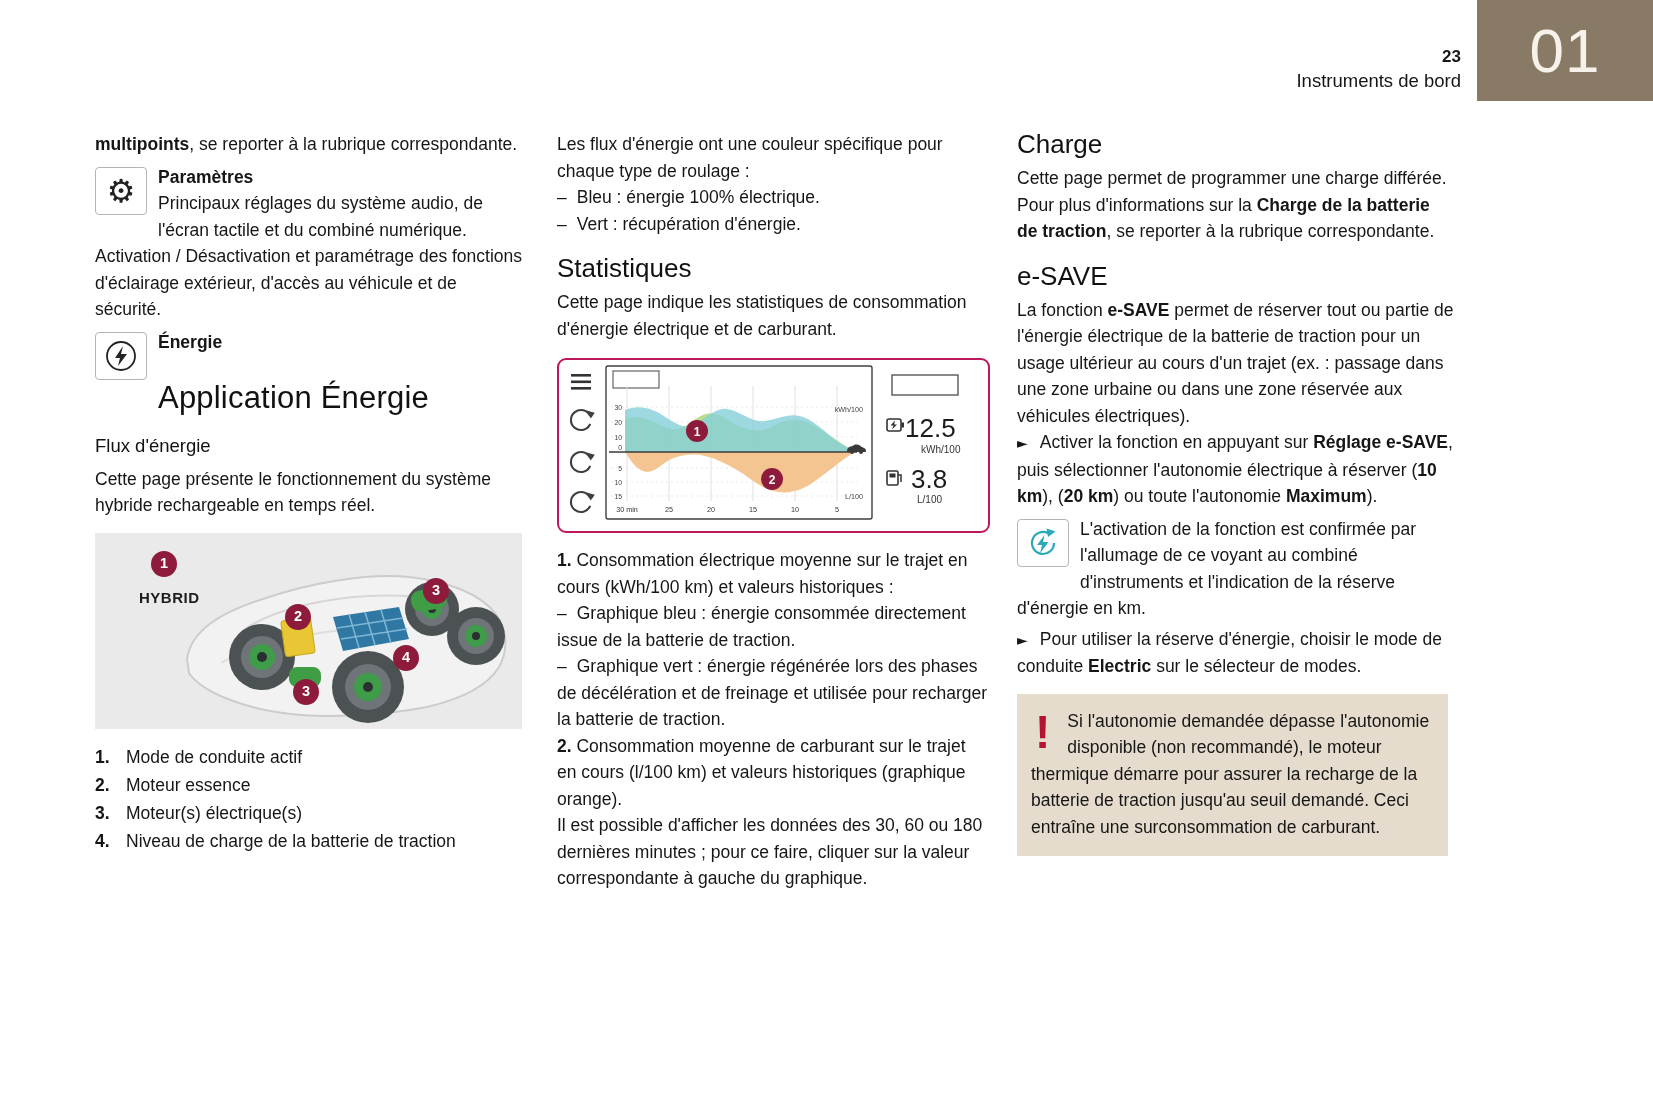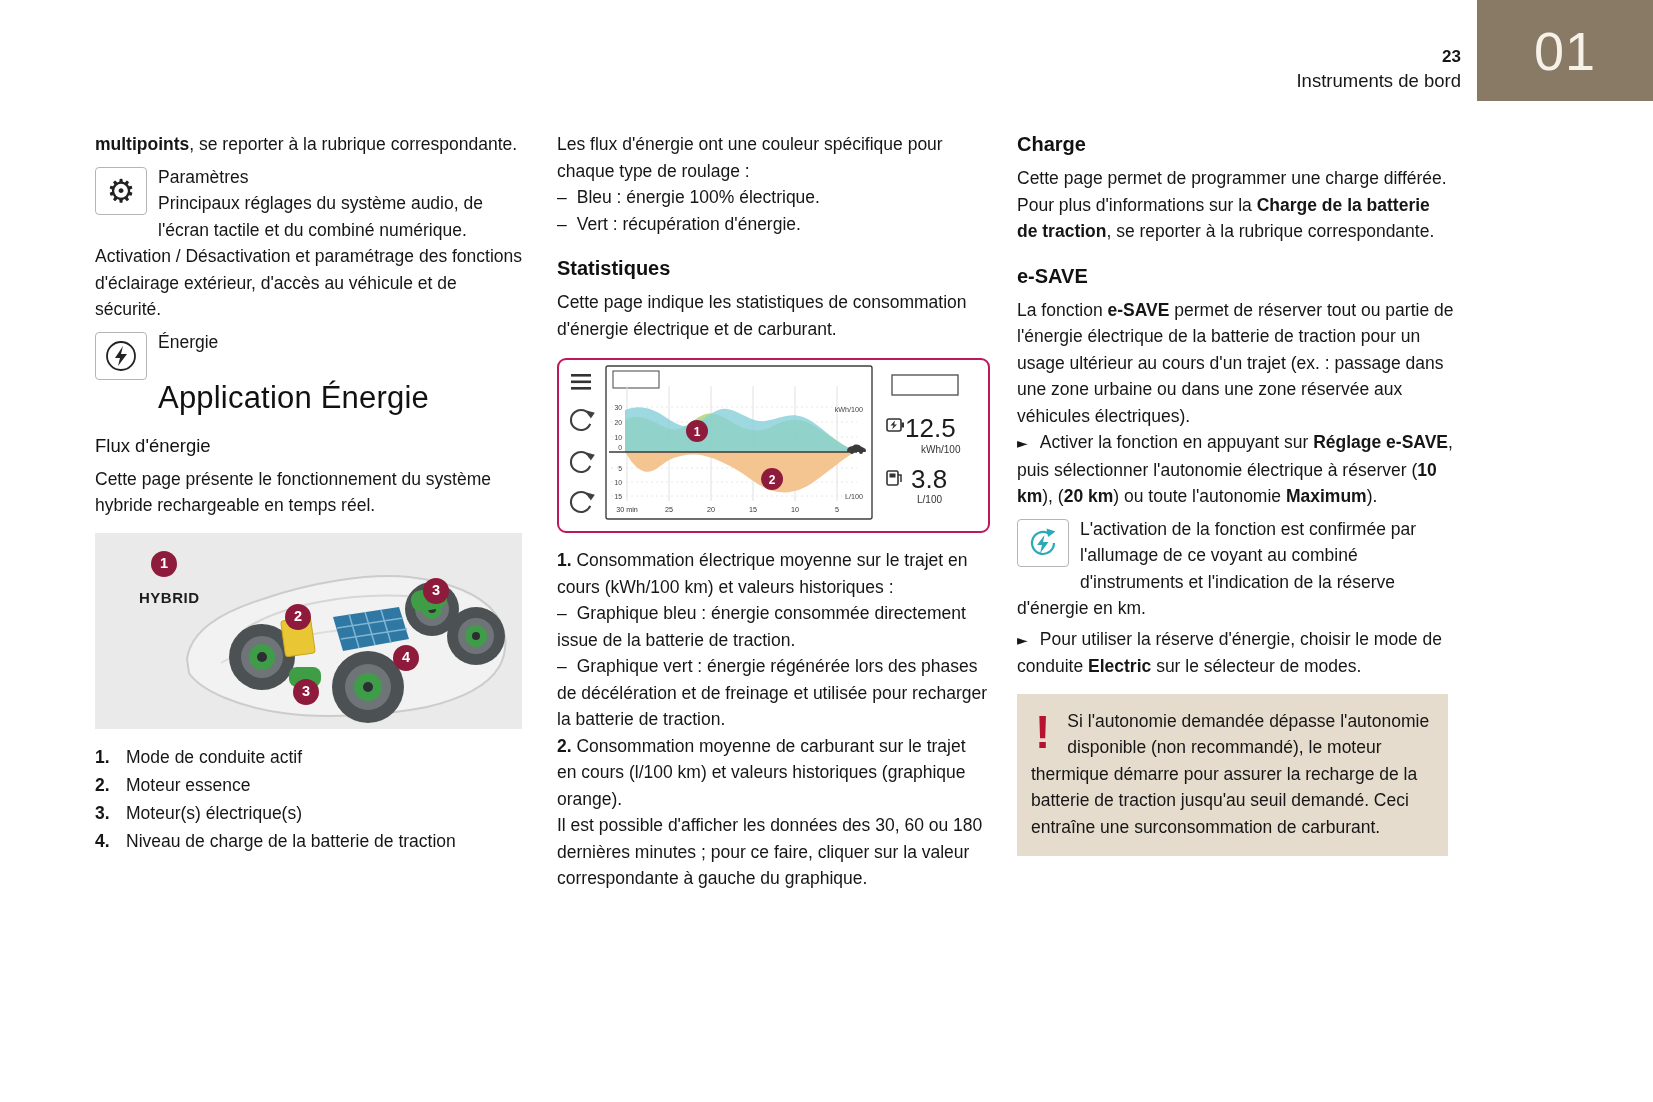--- a/index.html
+++ b/index.html
@@ -3,40 +3,40 @@
 <meta charset="utf-8">
 <style>
   html,body{margin:0;padding:0}
   body{background:#fff;font-family:"Liberation Sans","DejaVu Sans",sans-serif;color:#161616}
   .page{position:relative;width:1653px;height:1102px;background:#fff;overflow:hidden}
 
   
   .hdr-pageno{position:absolute;top:47px;right:192px;font-size:17px;font-weight:700}
   .hdr-section{position:absolute;top:70px;right:192px;font-size:18.5px}
   .chapter-box{position:absolute;top:0;right:0;width:176px;height:101px;background:#897a65;color:#f6f2ea;
-    display:flex;align-items:center;justify-content:center;font-size:54px;font-weight:300;letter-spacing:1px}
+    display:flex;align-items:center;justify-content:center;font-size:62px;font-weight:300;letter-spacing:1px}
 
   
   .col{position:absolute;top:131px;font-size:17.5px;line-height:26.5px}
   .col1{left:95px;width:432px}
   .col2{left:557px;width:432px}
   .col3{left:1017px;width:437px}
   b{font-weight:700}
   .para{margin:0}
   .h-main{font-size:31px;font-weight:400;line-height:38px;margin:24px 12px 14px;letter-spacing:.2px;color:#111}
-  .h-sec{font-size:20px;font-weight:700;line-height:26px;margin:18px 0 8px;color:#111}
+  .h-sec{font-size:26px;font-weight:400;line-height:26px;margin:18px 0 8px;color:#111}
   .h-sec.first{margin-top:0}
   .h-sub{font-size:18.5px;font-weight:400;margin:16px 0 6px;color:#111}
 
   
   .iblock{clear:left;margin:6px 0 4px}
   .icon-box{float:left;width:50px;height:46px;border:1px solid #b5b5b5;border-radius:4px;
     display:flex;align-items:center;justify-content:center;margin:3px 11px 3px 0;background:#fff}
   .gear-glyph{font-family:"DejaVu Sans",sans-serif;font-size:32px;line-height:32px;color:#222}
-  .ib-title{font-weight:400}
+  .ib-title{font-weight:700}
 
   
   .car-fig{position:relative;width:427px;height:196px;background:#eaeaea;margin:14px 0 14px}
   .fig-badge{position:absolute;width:26px;height:26px;border-radius:50%;background:#8e1b3c;color:#fff;
     font-size:14.5px;font-weight:700;display:flex;align-items:center;justify-content:center;line-height:1}
   .hybrid-label{position:absolute;left:44px;top:52px;font-weight:700;font-size:15px;letter-spacing:.5px;color:#1d1d1d}
 
   
   .legend{margin-top:8px}
   .legend-row{display:flex;line-height:28px}

